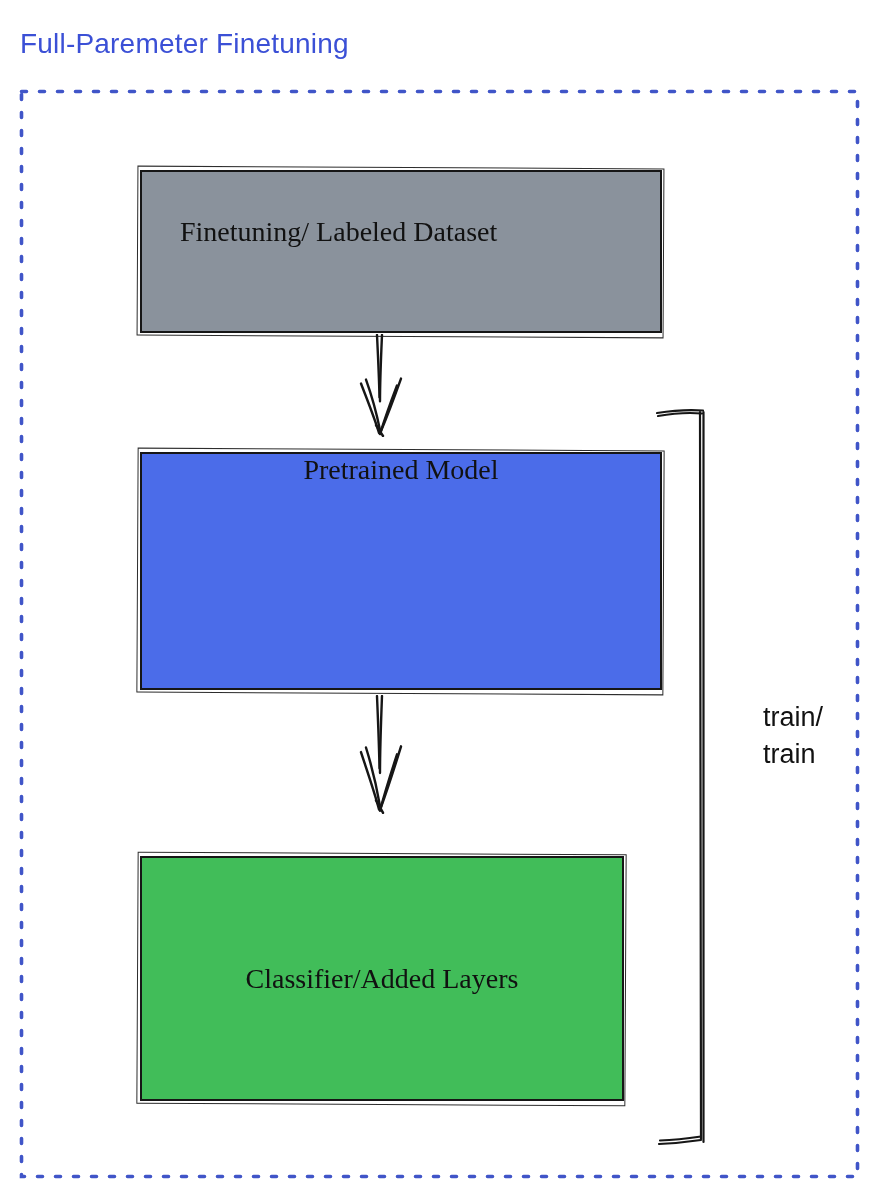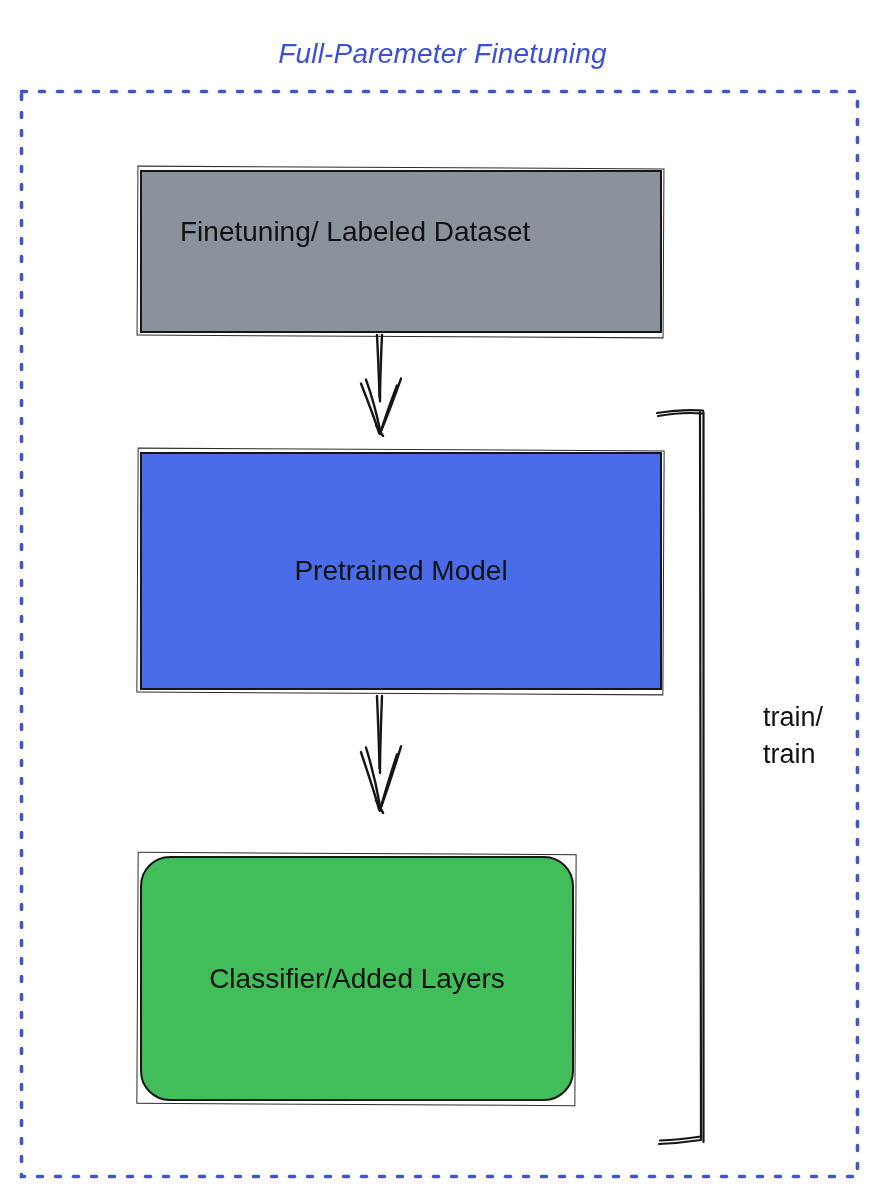--- a/index.html
+++ b/index.html
@@ -10,42 +10,42 @@
   }
   .canvas {
     position: relative;
     width: 880px;
     height: 1200px;
     background: #ffffff;
     overflow: hidden;
   }
   .title {
     position: absolute;
-    top: 38px;
+    top: 28px;
     left: 20px;
     width: 845px;
-    text-align: center;
+    text-align: left;
     font-size: 28px;
     font-weight: 500;
     letter-spacing: 0.2px;
-    font-style: italic;
   }
   .dashed-border {
     position: absolute;
     top: 0; left: 0;
     width: 880px;
     height: 1200px;
     pointer-events: none;
   }
   .box {
     position: absolute;
     border: 2.5px solid #161616;
     box-sizing: border-box;
     color: #111111;
     font-size: 28px;
+    font-family: Liberation Serif, serif;
   }
   
   .box::before {
     content: "";
     position: absolute;
     inset: -5px -4px -6px -5px;
     border: 1.6px solid rgba(22,22,22,0.9);
     transform: rotate(0.3deg);
     pointer-events: none;
   }
@@ -53,30 +53,29 @@
     left: 140px; top: 170px;
     width: 522px; height: 163px;
     display: flex;
     align-items: flex-start;
     padding: 44px 0 0 38px;
   }
   .box-pretrained {
     left: 140px; top: 452px;
     width: 522px; height: 238px;
     display: flex;
-    align-items: center;
+    align-items: flex-start;
     justify-content: center;
   }
   .box-classifier {
     left: 140px; top: 856px;
-    width: 434px; height: 245px;
+    width: 484px; height: 245px;
     display: flex;
     align-items: center;
     justify-content: center;
-    border-radius: 30px;
   }
   .arrow {
     position: absolute;
     pointer-events: none;
   }
   .arrow-1 { left: 350px; top: 334px; width: 60px; height: 103px; }
   .arrow-2 { left: 350px; top: 695px; width: 60px; height: 119px; }
   .bracket {
     position: absolute;
     left: 645px; top: 402px;

